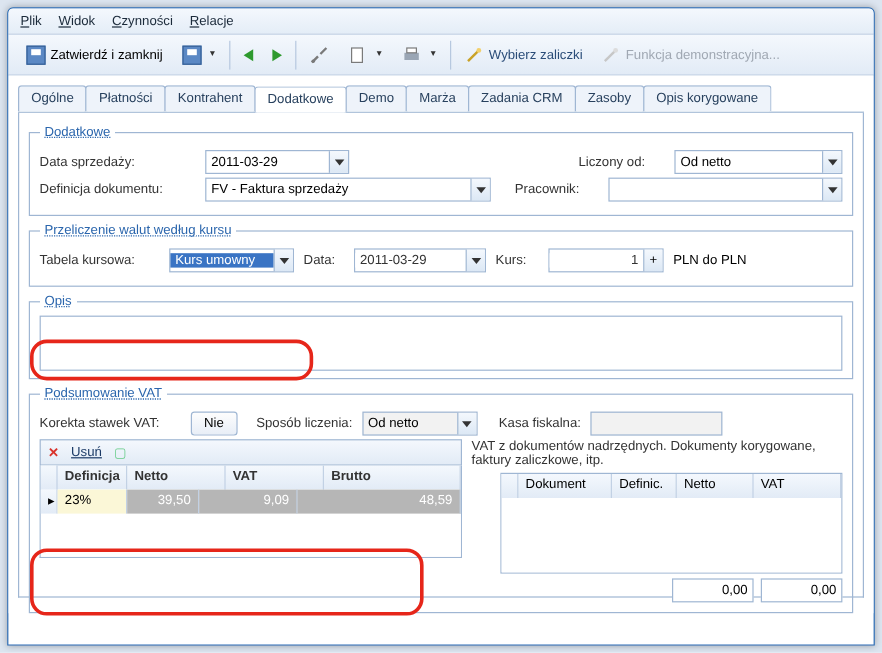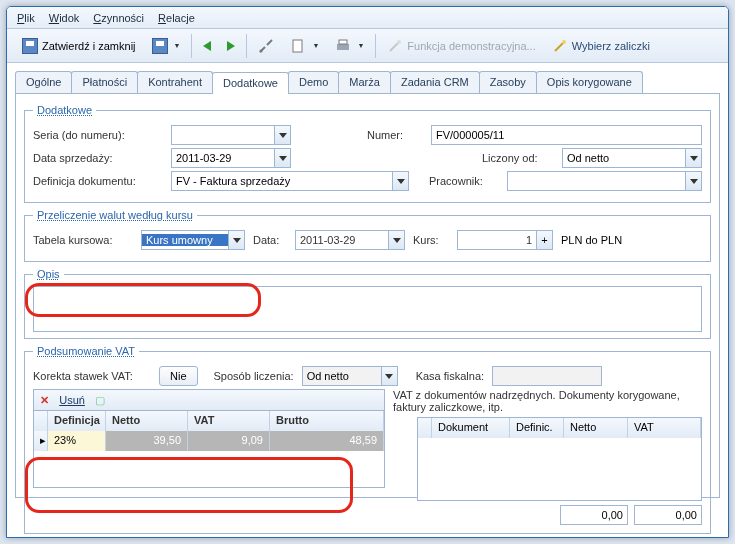--- a/index.html
+++ b/index.html
@@ -118,65 +118,53 @@
         <span class="dd">▼</span>
     </div>
     <div class="tbtn">
       <svg class="ico" viewBox="0 0 16 16">
           <rect x="2" y="6" width="12" height="6" fill="#9aa6b5"></rect>
           <rect x="4" y="2" width="8" height="4" fill="#fff" stroke="#7a7a7a"></rect>
         </svg>
         <span class="dd">▼</span>
     </div>
     <div class="sep"></div>
+    <div class="tbtn linkish">
+      <span class="wand"><svg viewBox="0 0 16 16">
+            <path d="M3 13 L11 5" stroke="#c9a227" stroke-width="2"></path>
+            <circle cx="12" cy="4" r="2" fill="#f2d06b"></circle>
+          </svg></span>
+      <span>Wybierz zaliczki</span>
+    </div>
     <div class="tbtn disabled">
       <span class="wand"><svg viewBox="0 0 16 16">
             <path d="M3 13 L11 5" stroke="#c7c7c7" stroke-width="2"></path>
             <circle cx="12" cy="4" r="2" fill="#dcdcdc"></circle>
           </svg></span>
       <span>Funkcja demonstracyjna...</span>
-    </div>
-    <div class="tbtn linkish">
-      <span class="wand"><svg viewBox="0 0 16 16">
-            <path d="M3 13 L11 5" stroke="#c9a227" stroke-width="2"></path>
-            <circle cx="12" cy="4" r="2" fill="#f2d06b"></circle>
-          </svg></span>
-      <span>Wybierz zaliczki</span>
     </div>
   </div>
 
   <div class="content">
     <div class="tabs">
       <div class="tab">Ogólne</div>
       <div class="tab">Płatności</div>
       <div class="tab">Kontrahent</div>
       <div class="tab active">Dodatkowe</div>
       <div class="tab">Demo</div>
       <div class="tab">Marża</div>
       <div class="tab">Zadania CRM</div>
       <div class="tab">Zasoby</div>
       <div class="tab">Opis korygowane</div>
     </div>
 
     <div class="pane">
 
       <fieldset>
         <legend>Dodatkowe</legend>
-        <div class="row">
-          <label class="lbl">Seria (do numeru):</label>
-          <div class="field" style="width:120px">
-            <div class="val"></div>
-              <div class="caret"></div>
-          </div>
-          <div style="width:60px"></div>
-          <label style="width:56px">Numer:</label>
-          <div class="textbox" style="flex:1">
-              <span>FV/000005/11</span>
-            </div>
-        </div>
         <div class="row">
           <label class="lbl">Data sprzedaży:</label>
           <div class="field" style="width:120px">
             <div class="val">2011-03-29</div>
               <div class="caret"></div>
           </div>
           <div style="flex:1"></div>
           <label style="width:72px">Liczony od:</label>
           <div class="field" style="width:140px">
             <div class="val">Od netto</div>
@@ -252,21 +240,21 @@
                 <div class="hc rowmark"></div>
                 <div class="hc" style="width:58px">Definicja</div>
                 <div class="hc" style="width:82px;text-align:left">Netto</div>
                 <div class="hc" style="width:82px;text-align:left">VAT</div>
                 <div class="hc" style="flex:1;text-align:left">Brutto</div>
               </div>
               <div class="body">
                 <div class="drow">
                   <div class="dc rowmark">▸</div>
                   <div class="dc yel" style="width:58px">23%</div>
-                  <div class="dc sel" style="width:82px;text-align:right">39,50</div>
+                  <div class="dc sel" style="width:60px;text-align:right">39,50</div>
                   <div class="dc sel" style="width:82px;text-align:right">9,09</div>
                   <div class="dc sel" style="flex:1;text-align:right">48,59</div>
                 </div>
                 <div style="height:36px"></div>
               </div>
             </div>
           </div>
 
           <div class="vat-right">
             <div class="vat-note">VAT z dokumentów nadrzędnych. Dokumenty korygowane, faktury zaliczkowe, itp.</div>

